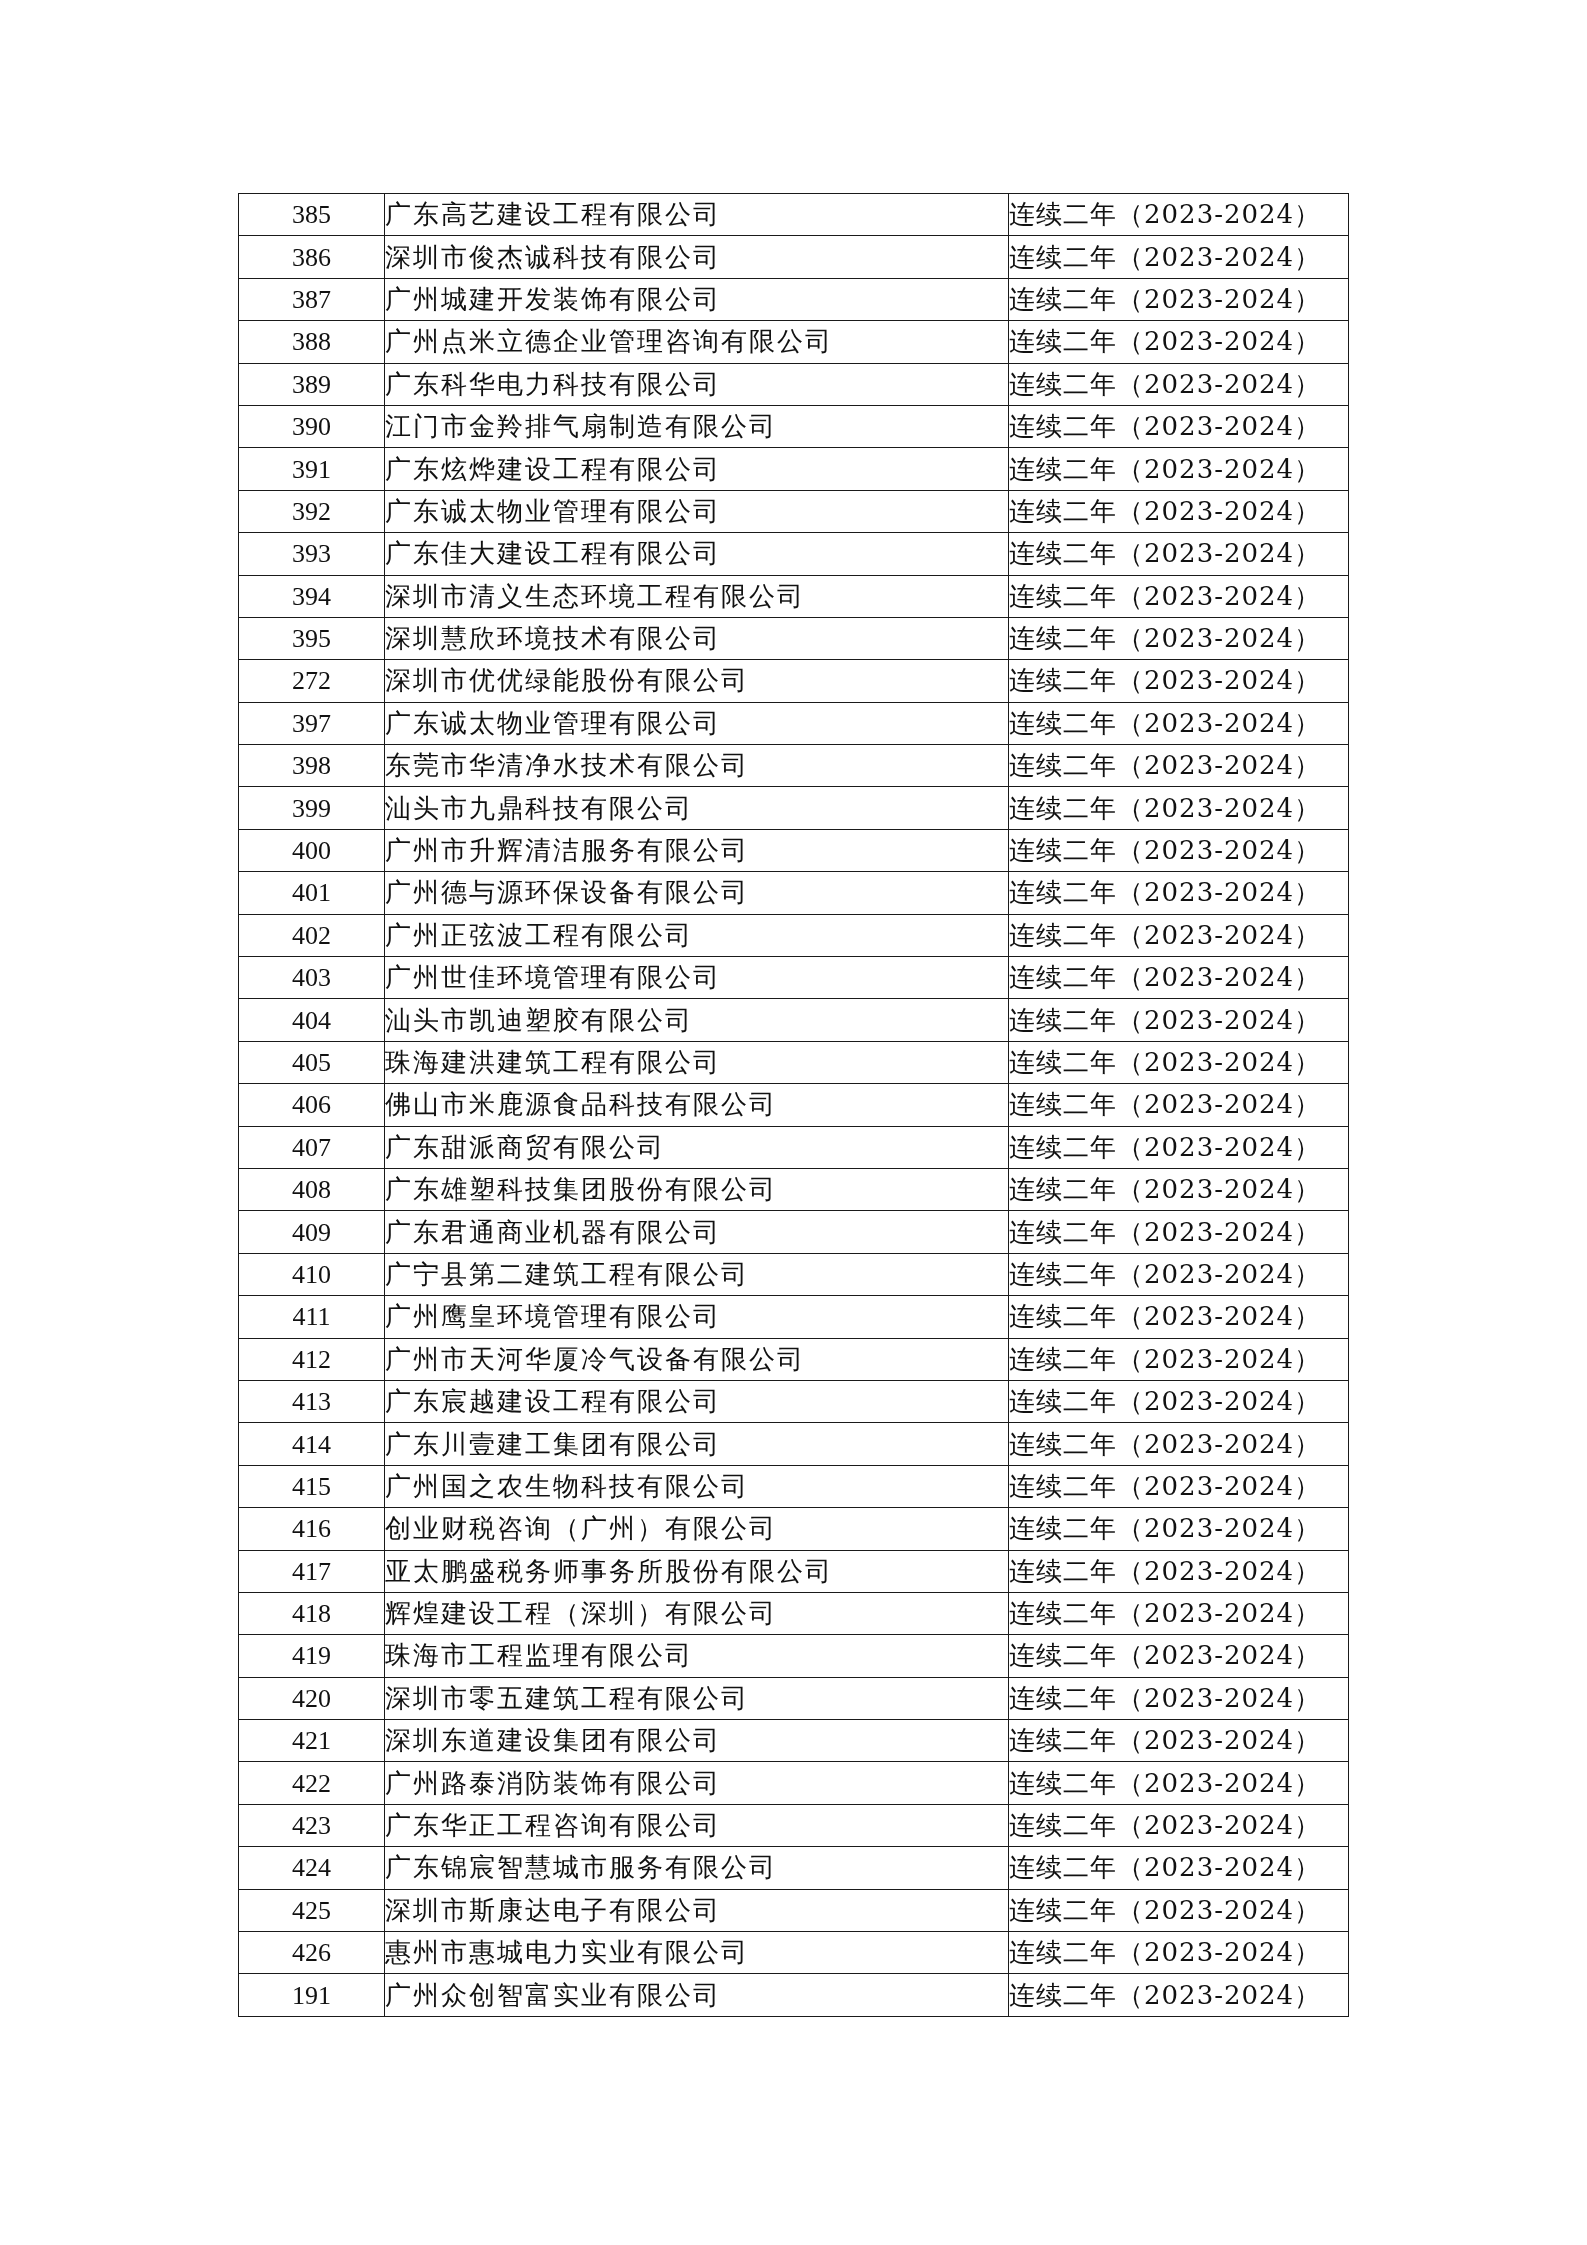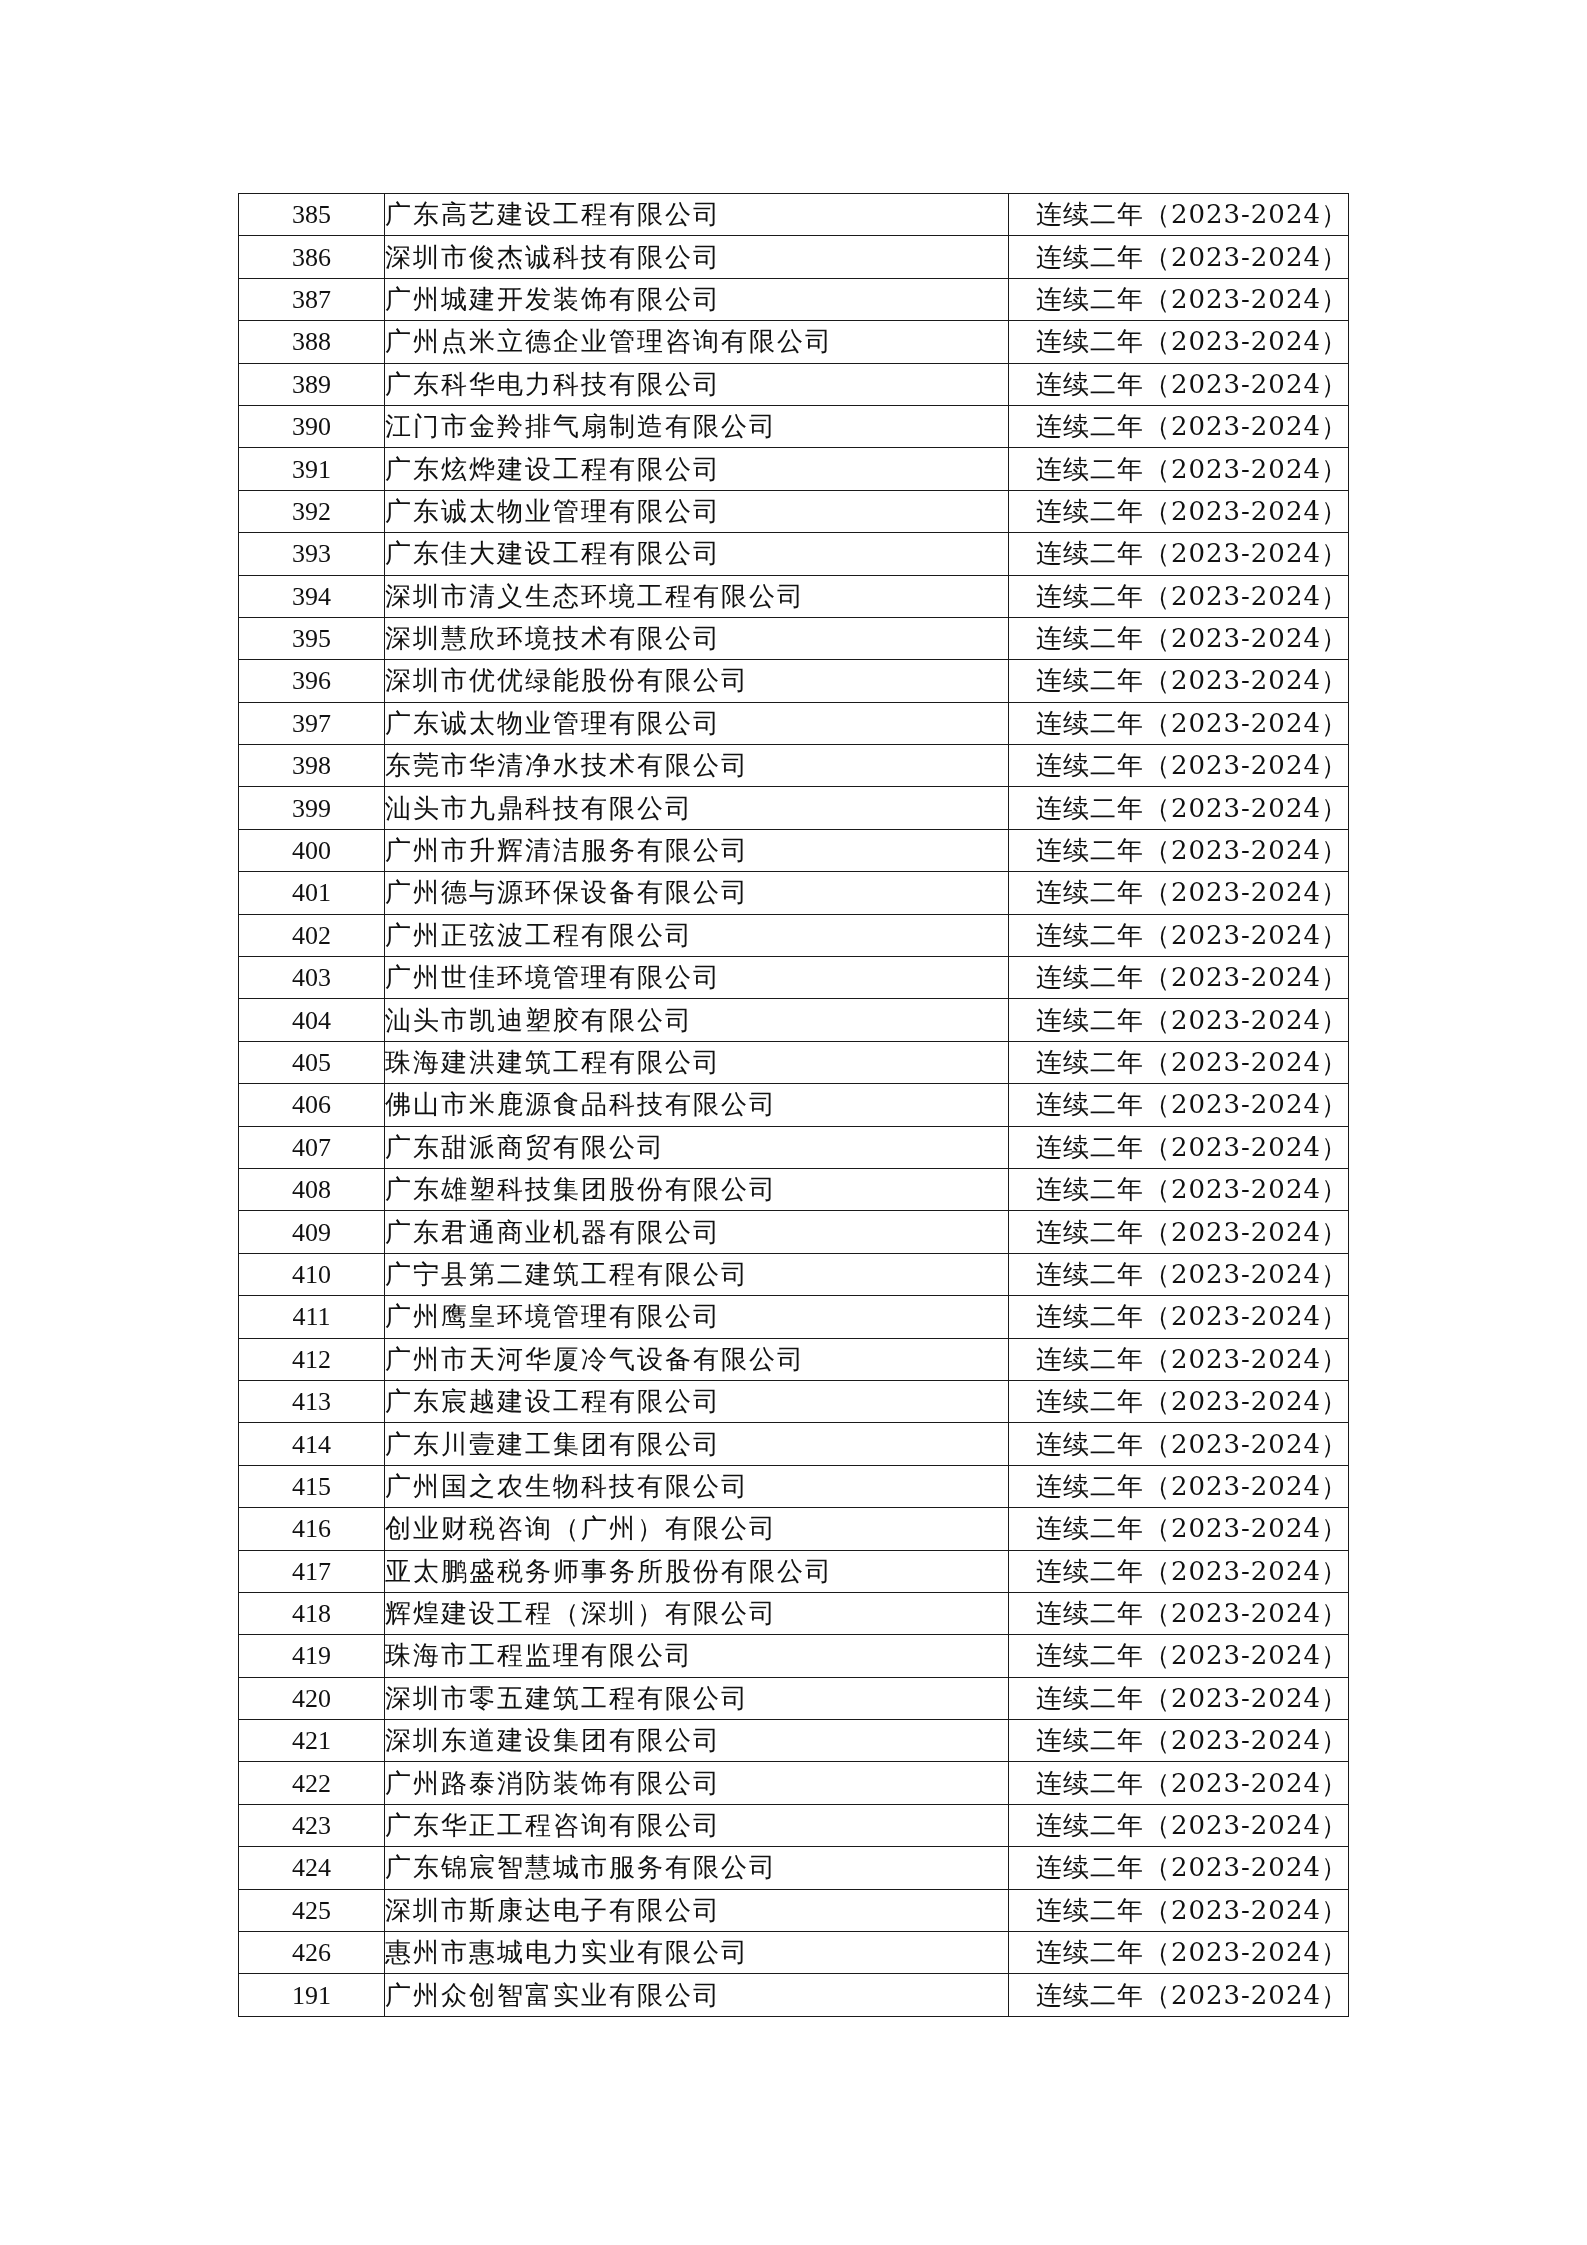--- a/index.html
+++ b/index.html
@@ -5,21 +5,21 @@
   html, body { margin:0; padding:0; background:#ffffff; }
   body { width:1587px; height:2245px; position:relative; overflow:hidden;
          font-family: "DejaVu Serif", "Liberation Serif", serif; color:#111; }
   .page { position:absolute; left:0; top:0; width:1587px; height:1863px; background:#fff; }
   table.list { position:absolute; left:238px; top:193px; width:1111px;
                border-collapse:collapse; table-layout:fixed; }
   table.list td { border:1.5px solid #1a1a1a; height:41.4px; padding:0;
                   font-size:26px; line-height:41px; white-space:nowrap; overflow:hidden; }
   td.c-no { width:145px; text-align:center; font-family:"Liberation Serif","DejaVu Serif",serif; font-size:28px; }
   td.c-name { width:623px; text-align:left; padding-left:13px; letter-spacing:2px;margin-top:20px; }
-  td.c-status { text-align:right; padding-left:14px; letter-spacing:1px; }
+  td.c-status { text-align:left; padding-left:14px; letter-spacing:1px; }
 </style>
 </head>
 <body>
 
 <div class="page">
   <table class="list">
     <tbody id="rows">
         <tr>
     <td class="c-no">385</td>
     <td class="c-name">广东高艺建设工程有限公司</td>
@@ -69,21 +69,21 @@
     <td class="c-no">394</td>
     <td class="c-name">深圳市清义生态环境工程有限公司</td>
     <td class="c-status">连续二年（2023-2024）</td>
   </tr>
         <tr>
     <td class="c-no">395</td>
     <td class="c-name">深圳慧欣环境技术有限公司</td>
     <td class="c-status">连续二年（2023-2024）</td>
   </tr>
         <tr>
-    <td class="c-no">396</td>
+    <td class="c-no">272</td>
     <td class="c-name">深圳市优优绿能股份有限公司</td>
     <td class="c-status">连续二年（2023-2024）</td>
   </tr>
         <tr>
     <td class="c-no">397</td>
     <td class="c-name">广东诚太物业管理有限公司</td>
     <td class="c-status">连续二年（2023-2024）</td>
   </tr>
         <tr>
     <td class="c-no">398</td>

